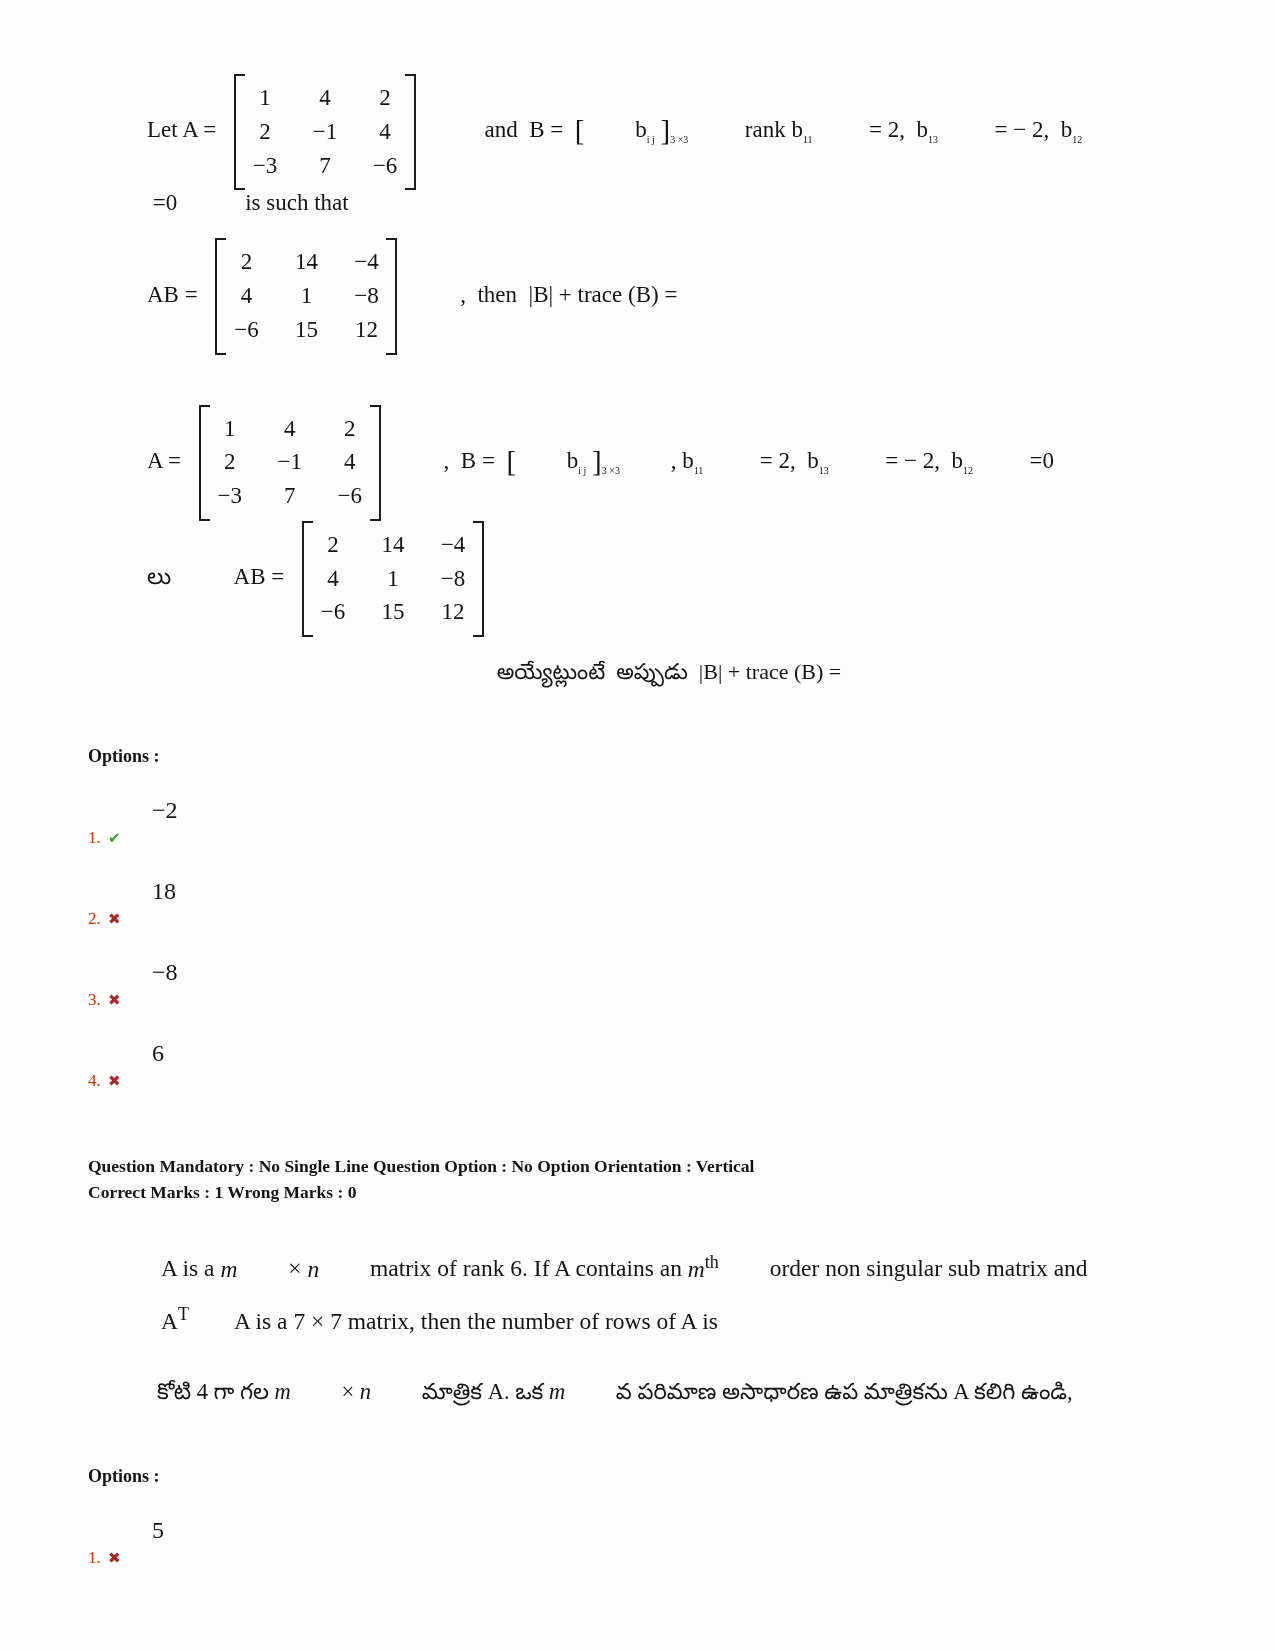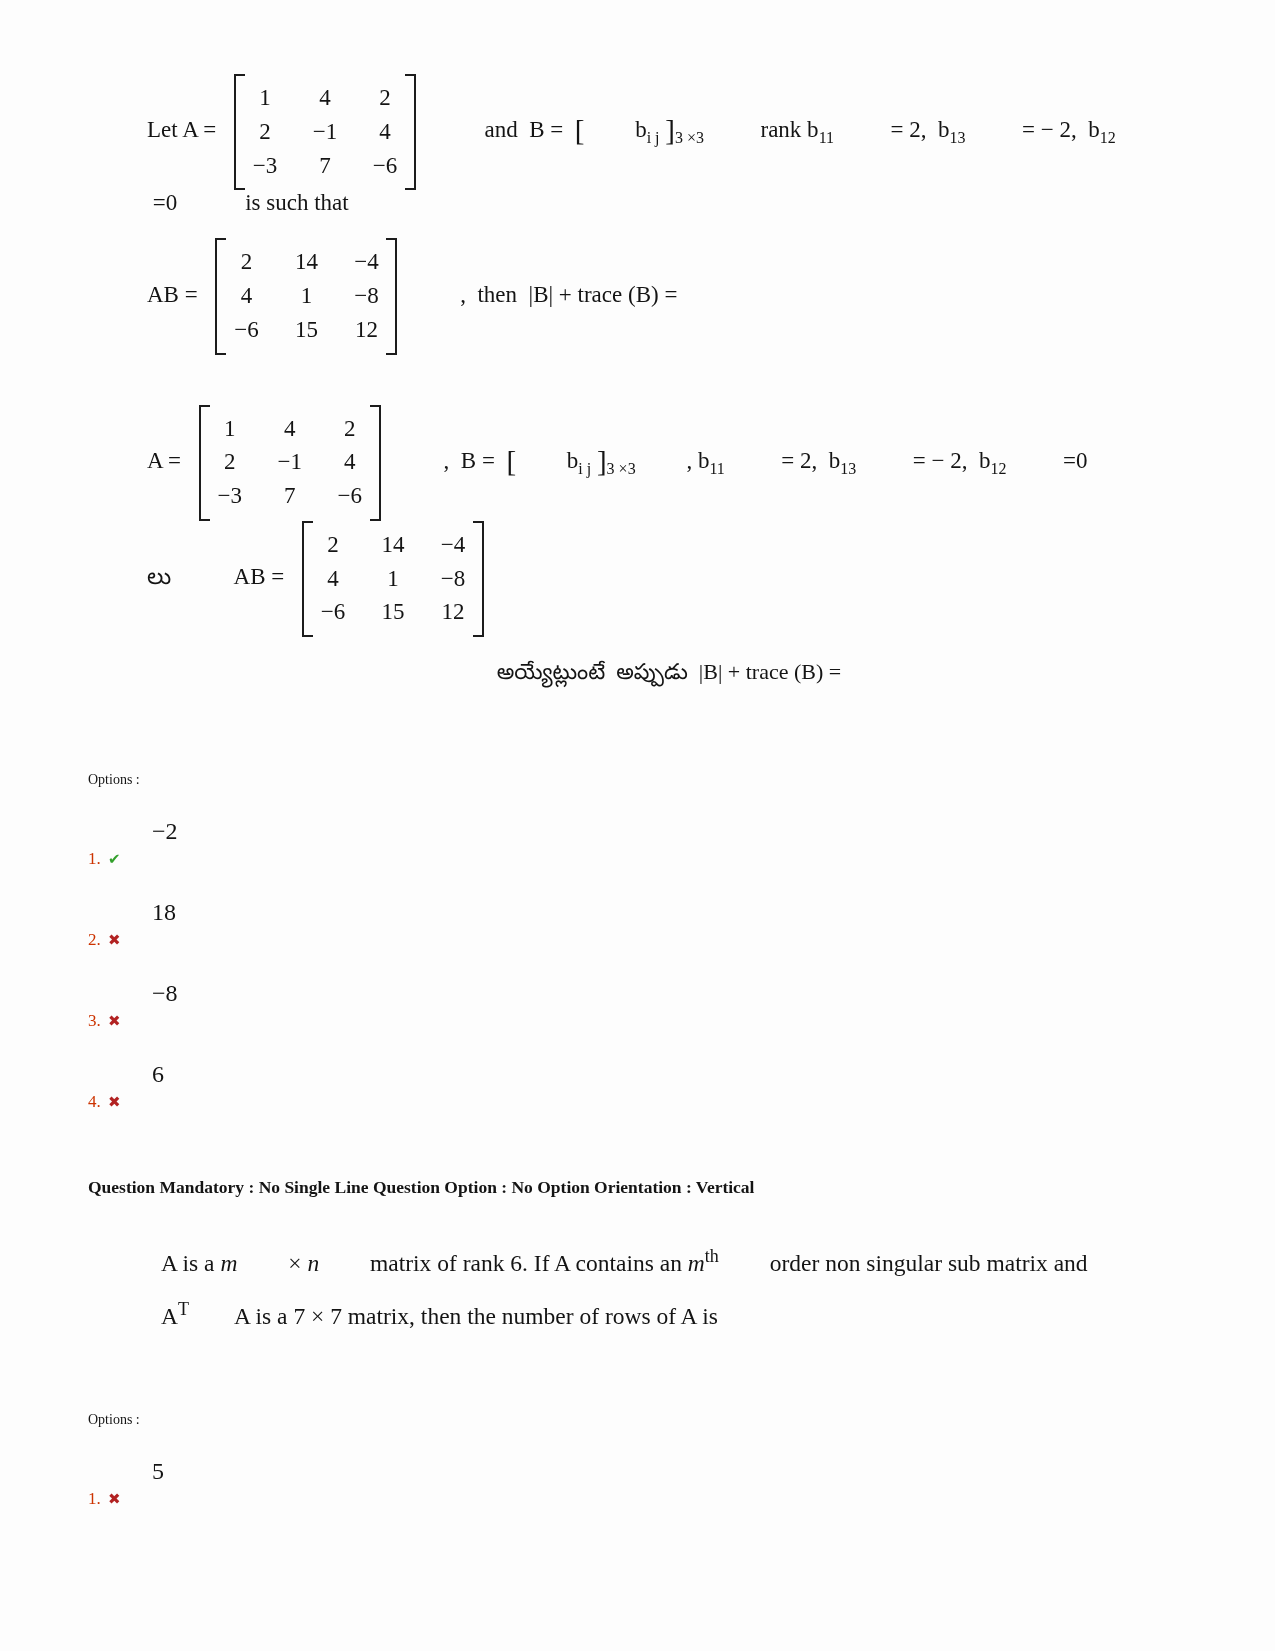--- a/index.html
+++ b/index.html
@@ -11,21 +11,21 @@
     font-family: "Liberation Serif", serif;
   }
   .page { padding: 70px 84px 60px 88px; }
 
   
   .mathline { font-size: 23px; margin: 0 0 22px 14px; }
   .mathline.first { margin-top: 4px; }
   .te-block { margin-top: 50px; }
   .te-line2 { margin: 6px 0 0 14px; font-size: 22px; text-align: center; }
   .t { white-space: pre; margin-left: 45px; }
-  sub { font-size: 16px; text-align: center; }
+  sub { font-size: 10px; text-align: center; }
   sup { font-size: 18px; }
   .bigbr { font-size: 29px; line-height: 1; vertical-align: -3px; }
 
   
   .matrix {
     display: inline-grid;
     grid-template-columns: repeat(3, auto);
     column-gap: 30px;
     row-gap: 5px;
     padding: 10px 16px;
@@ -40,21 +40,21 @@
     content: "";
     position: absolute; top: 0; bottom: 0; width: 9px;
     border-top: 2px solid #1c1c1c;
     border-bottom: 2px solid #1c1c1c;
   }
   .matrix::before { left: 0;  border-left: 2px solid #1c1c1c; }
   .matrix::after  { right: 0; border-right: 2px solid #1c1c1c; }
   .mc { min-width: 30px; text-align: center; }
 
   
-  .options-label { font-weight: normal; font-size: 14px; margin-top: 82px; }
+  .options-label { font-weight: bold; font-size: 18px; margin-top: 56px; }
   .option { margin-top: 30px; }
   .opt-value { padding-left: 64px; font-size: 24px; }
   .opt-num { font-size: 17px; color: #cc3300; margin-top: 4px; }
   .mark { font-family: "DejaVu Sans", sans-serif; font-size: 15px; margin-left: 3px; }
   .mark-correct { color: #33a02c; }
   .mark-wrong   { color: #b22222; }
 
   
   .meta { margin-top: 62px; font-weight: bold; font-size: 17.5px; line-height: 1.5; }
 
@@ -182,32 +182,36 @@
       <div class="opt-value">6</div>
       <div class="opt-num">
         <span>4.</span>
         <span class="mark mark-wrong">✖</span>
       </div>
     </div>
   </section>
 
   <section class="meta">
     <div>Question Mandatory : No Single Line Question Option : No Option Orientation : Vertical</div>
+    <div>Correct Marks : 1 Wrong Marks : 0</div>
   </section>
 
   <section>
 
     <div class="q5-line firstline">
       <span class="t">A is a </span><i>m</i><span class="t"> × </span><i>n</i><span class="t"> matrix of rank 6. If A contains an </span><i>m</i><sup>th</sup><span class="t"> order non singular sub matrix and</span>
     </div>
     <div class="q5-line">
       <span class="t">A</span><sup>T</sup><span class="t">A is a 7 × 7 matrix, then the number of rows of A is</span>
     </div>
 
     <div class="q5-te-block">
+      <div class="q5-te-line">
+        <span class="t">కోటి 4 గా గల </span><i>m</i><span class="t"> × </span><i>n</i><span class="t"> మాత్రిక A. ఒక </span><i>m</i><span class="t"> వ పరిమాణ అసాధారణ ఉప మాత్రికను A కలిగి ఉండి,</span>
+      </div>
     </div>
 
     <div class="options-label">Options :</div>
 
     <div class="option">
       <div class="opt-value">5</div>
       <div class="opt-num">
         <span>1.</span>
         <span class="mark mark-wrong">✖</span>
       </div>

